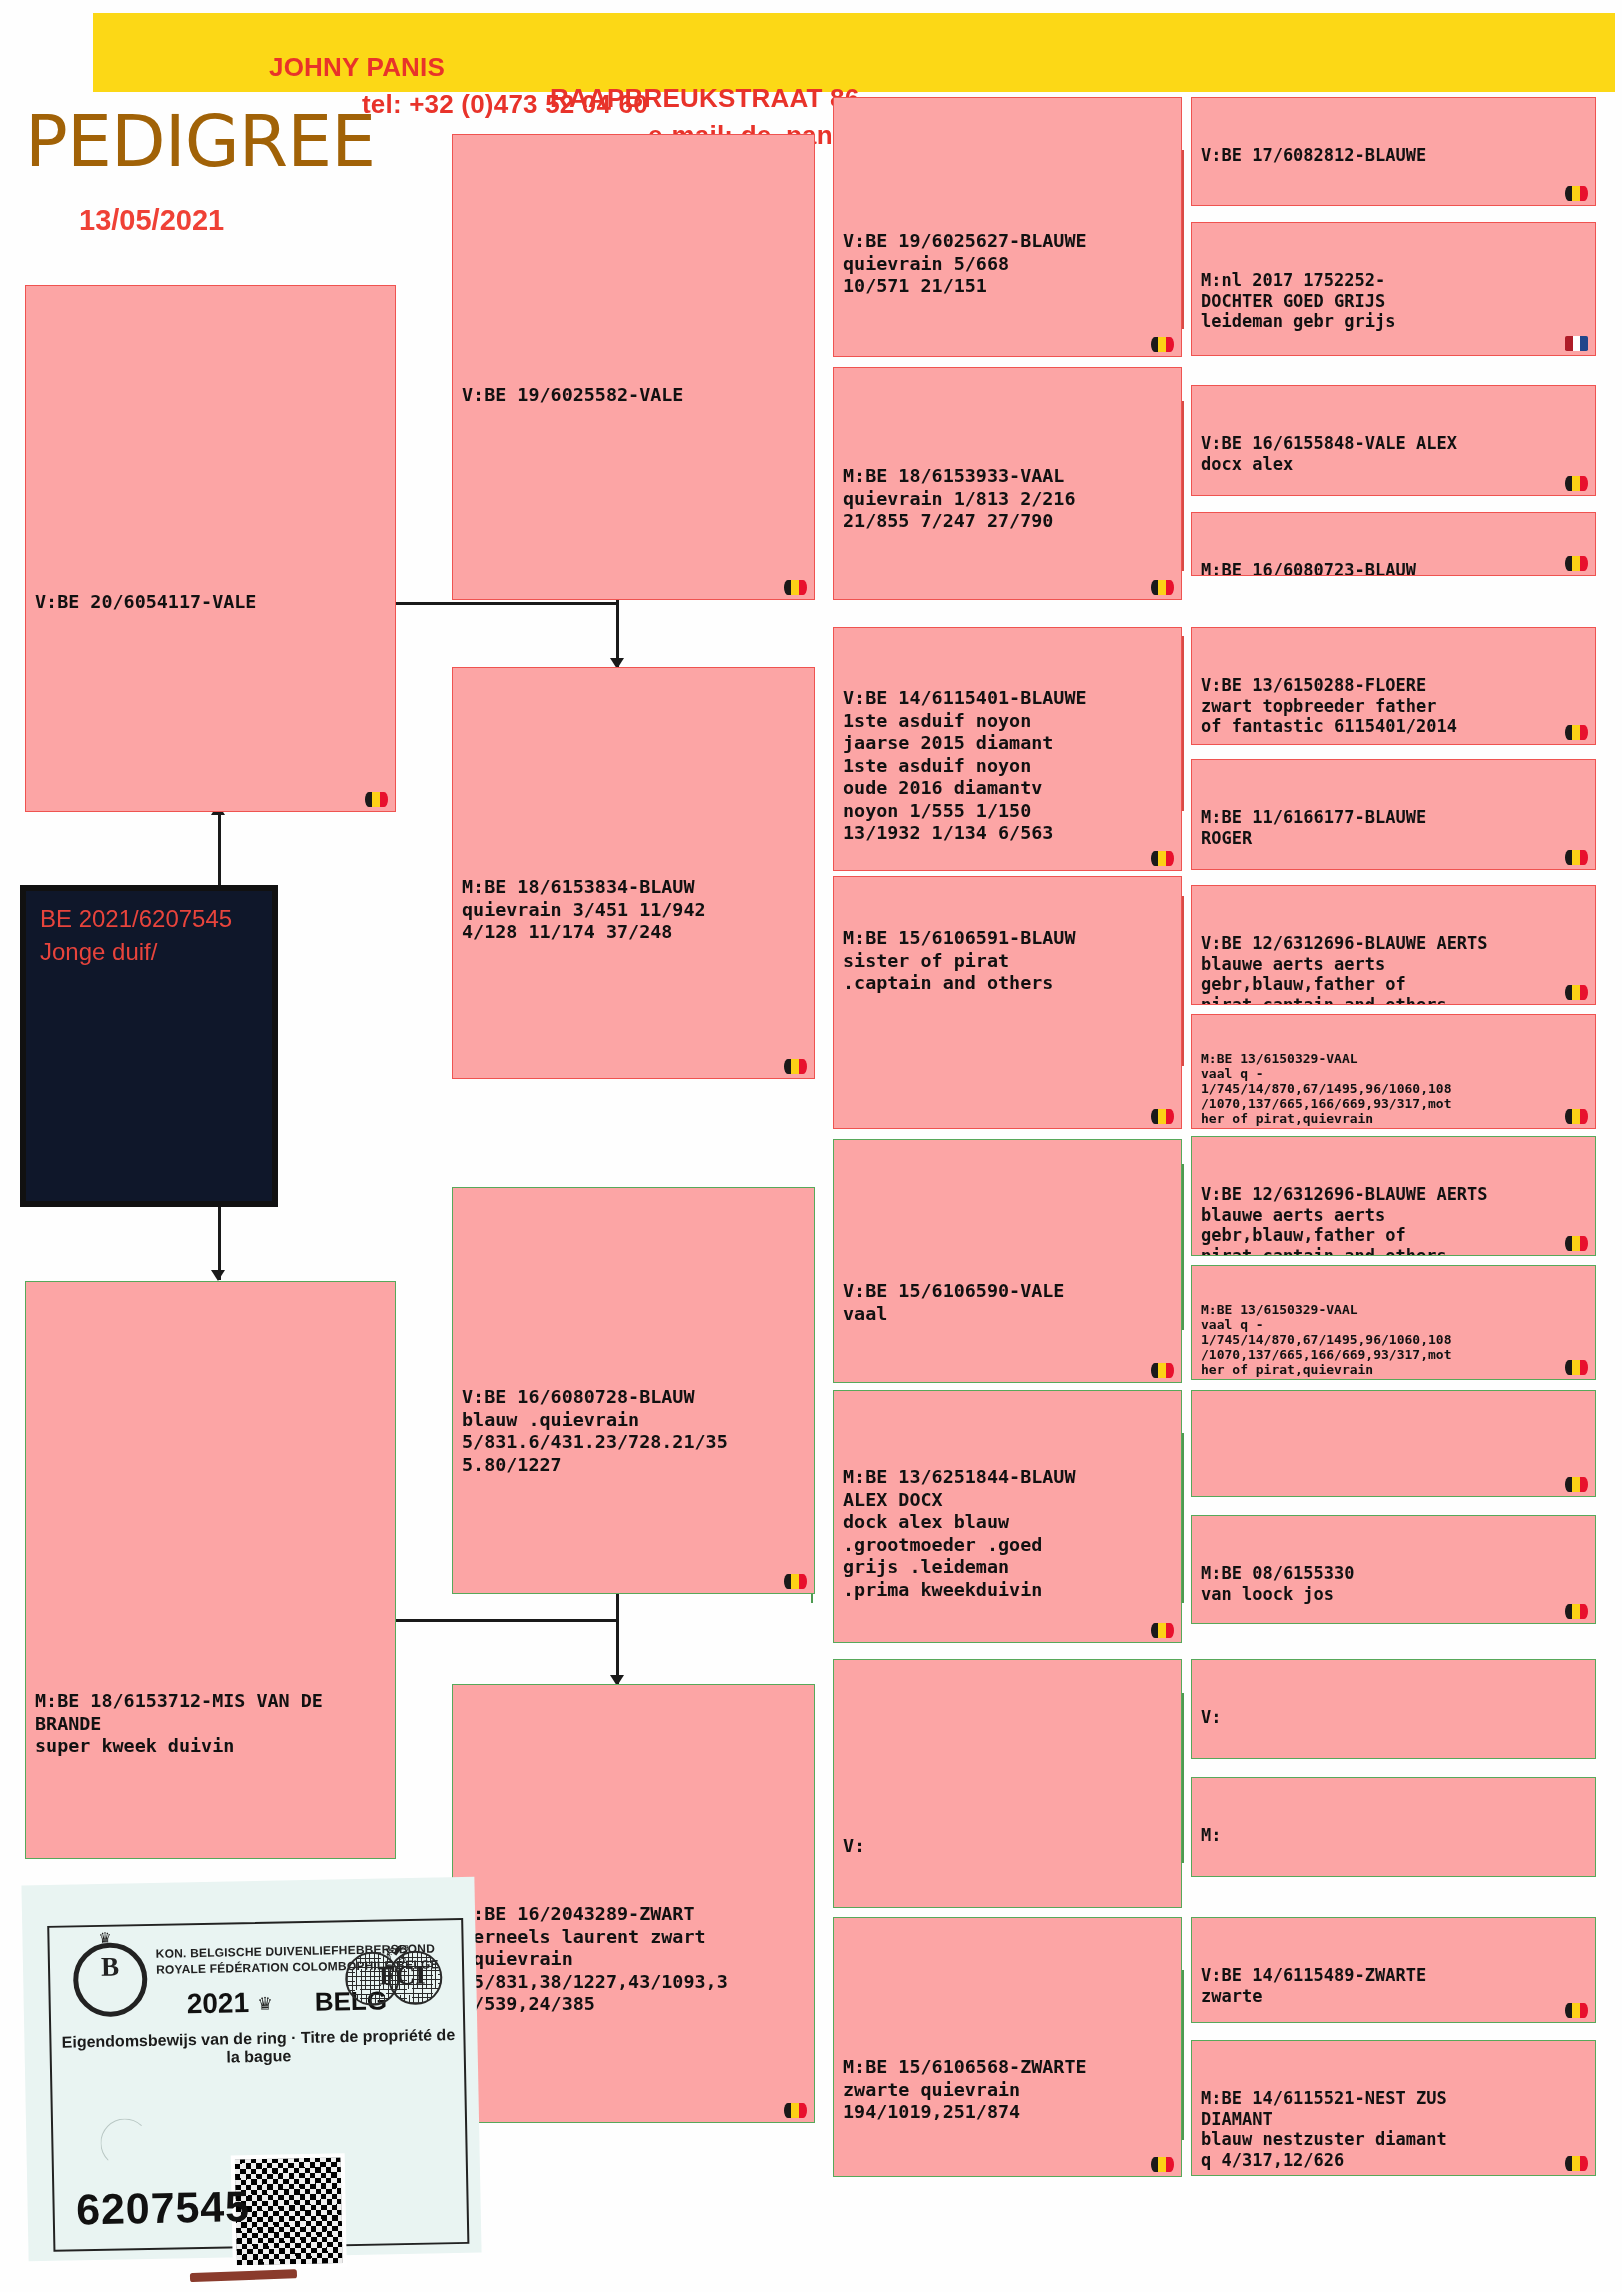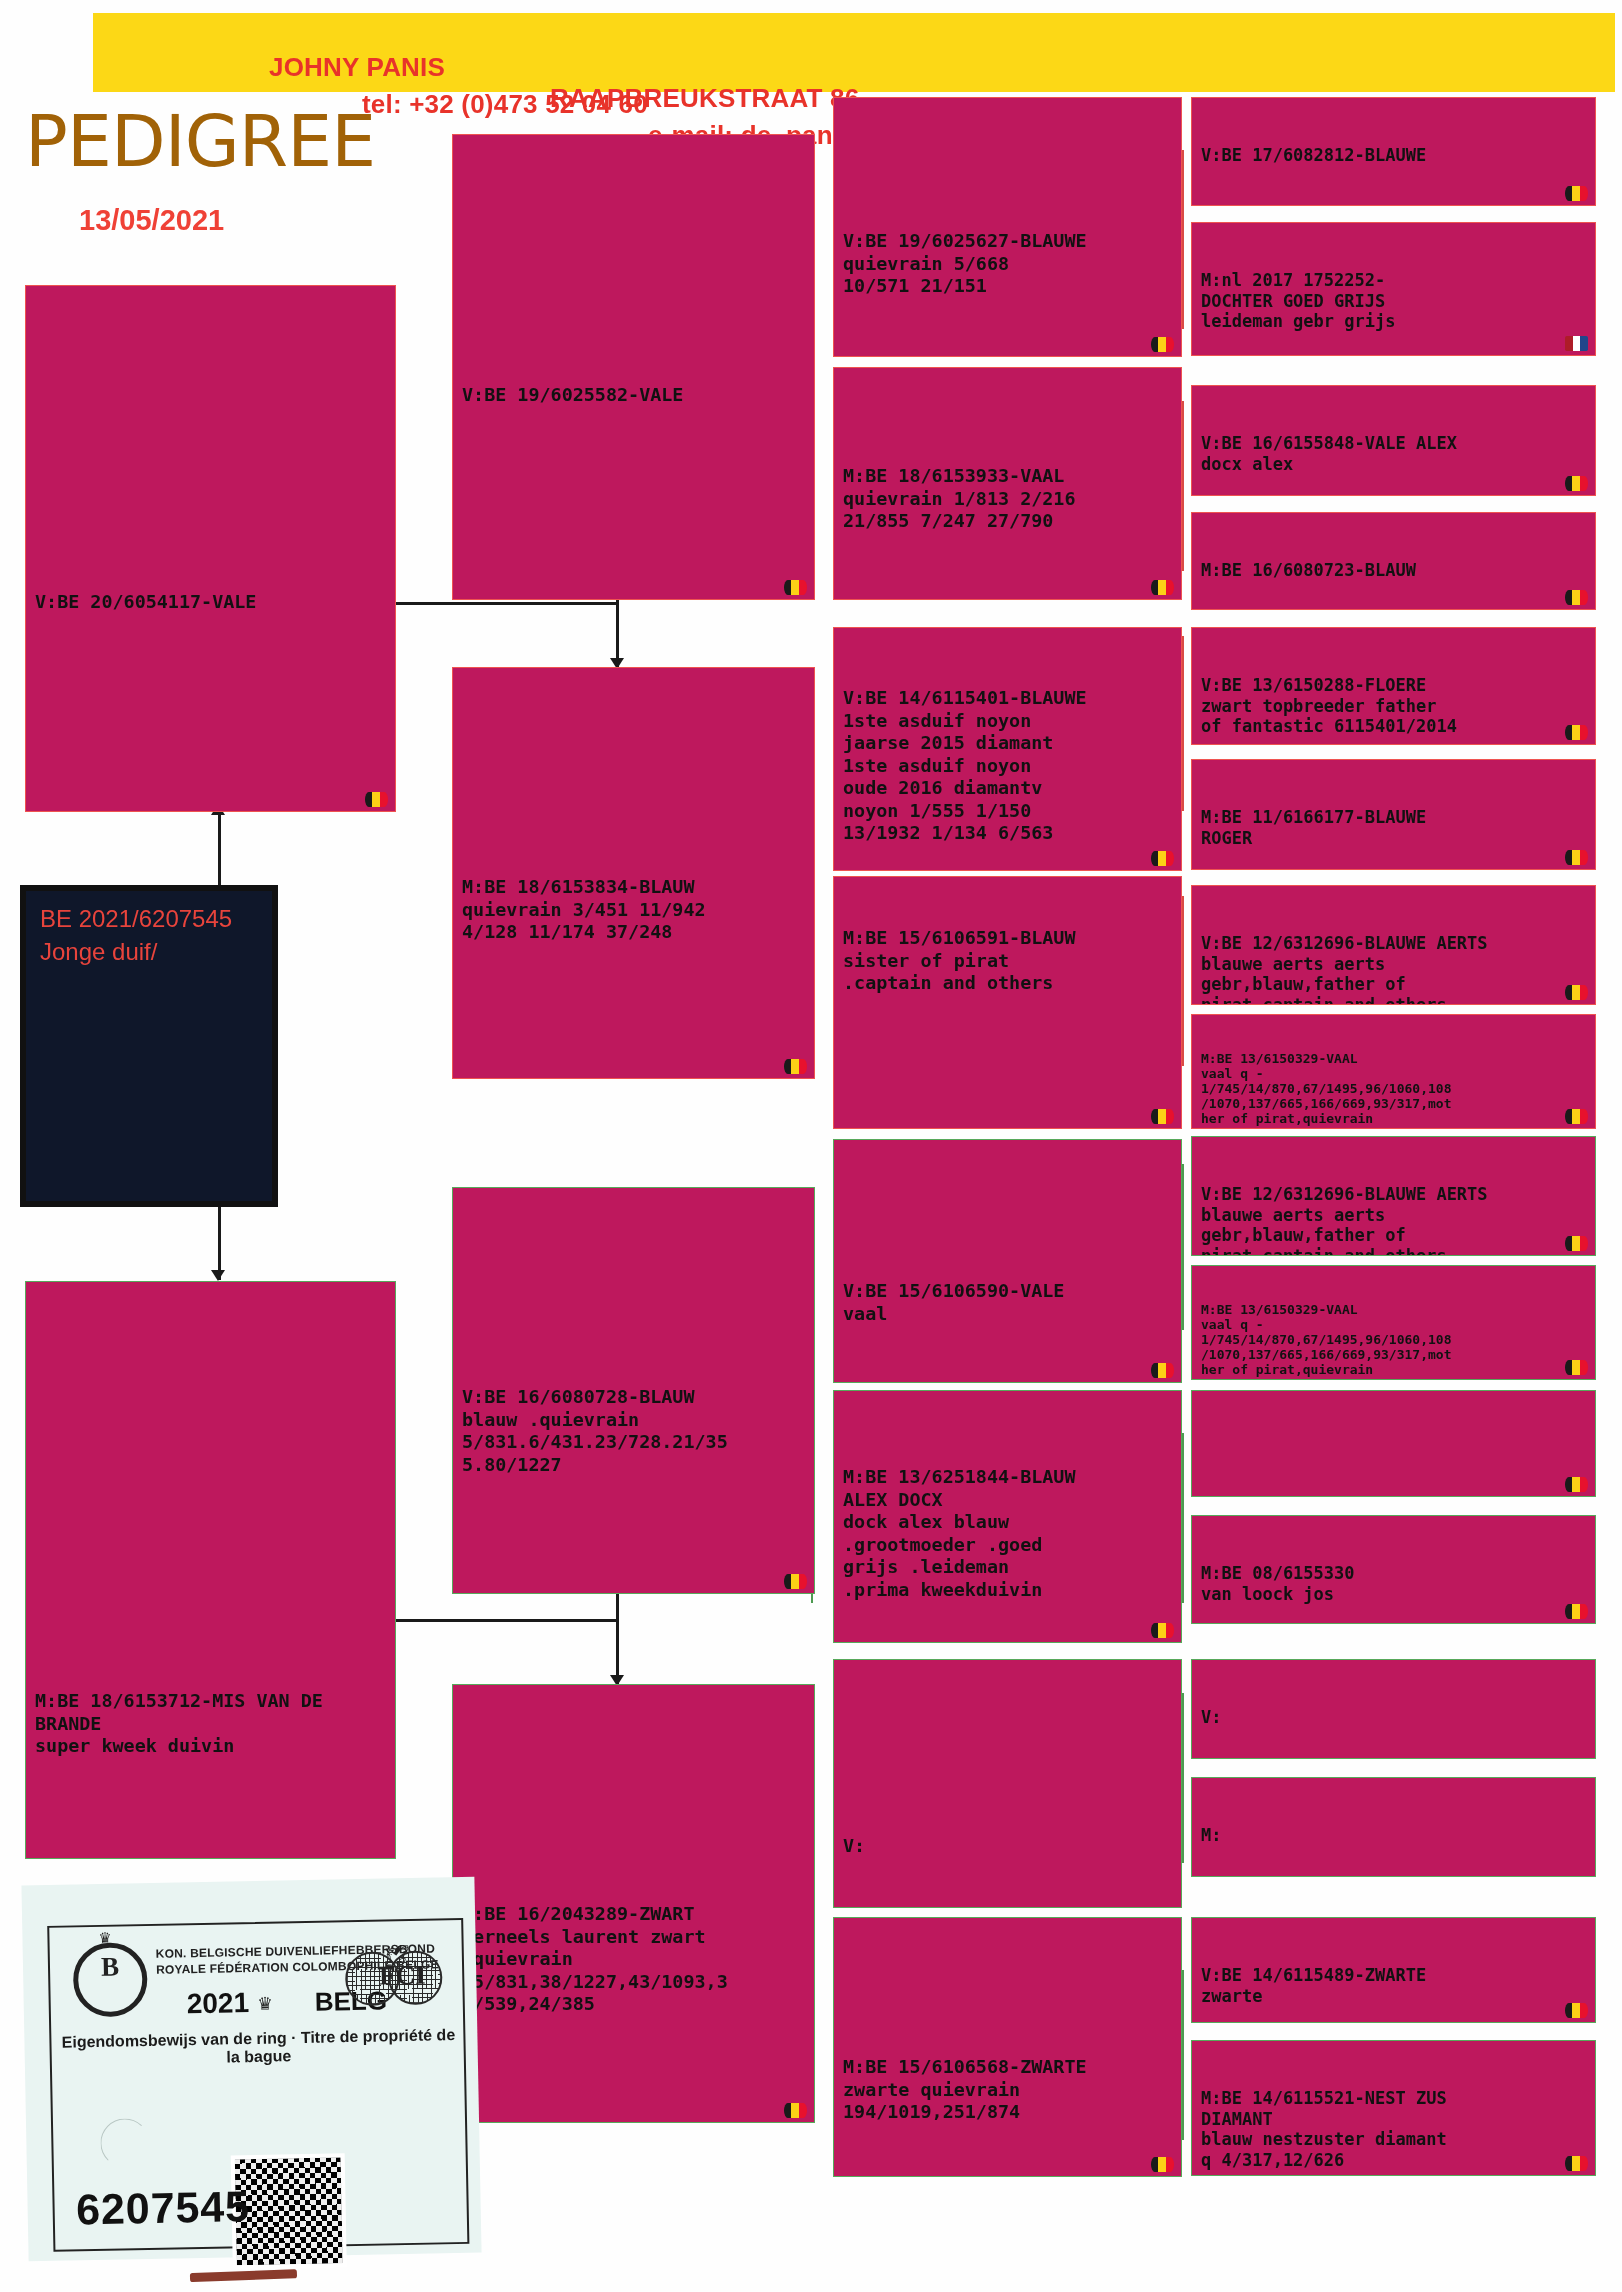--- a/index.html
+++ b/index.html
@@ -32,21 +32,21 @@
   }
   .ped-date{
     position:absolute;left:79px;top:204px;
     font-family:"Liberation Sans", sans-serif;
     font-weight:bold;font-size:29px;color:#ef4136;
   }
 
   
   .box{
     position:absolute;box-sizing:border-box;
-    border:1.8px solid #ef5350;background:#be185d;
+    border:1.8px solid #ef5350;background:#fca5a5;
     padding:5.4px 7.2px 3.6px 9px;
     font-family:"DejaVu Sans Mono", monospace;
     font-weight:bold;color:#111;
     white-space:pre-wrap;line-height:1.22;
     overflow:hidden;
   }
   .box.g{border-color:#57a85a;}
   .box .t{display:block;}
 
   .f28{font-size:18.4px;}
@@ -334,21 +334,21 @@
 leideman gebr grijs</span>
     <span class="flag" style="background:linear-gradient(90deg,#ae1c28 33%,#fff 33% 66%,#21468b 66%);border-radius:1.8px;"></span>
   </div>
 
   <div class="box f26" style="left:1191px;top:385px;width:405px;height:111px;">
     <span class="t">V:BE 16/6155848-VALE ALEX
 docx alex</span>
     <span class="flag"><i class="k"></i><i class="y"></i><i class="r"></i></span>
   </div>
 
-  <div class="box f26" style="left:1191px;top:512px;width:405px;height:98px;">
+  <div class="box f26" style="left:1191px;top:512px;width:405px;height:64px;">
     <span class="t">M:BE 16/6080723-BLAUW</span>
     <span class="flag"><i class="k"></i><i class="y"></i><i class="r"></i></span>
   </div>
 
   <div class="box f26" style="left:1191px;top:627px;width:405px;height:118px;">
     <span class="t">V:BE 13/6150288-FLOERE
 zwart topbreeder father
 of fantastic 6115401/2014</span>
     <span class="flag"><i class="k"></i><i class="y"></i><i class="r"></i></span>
   </div>

